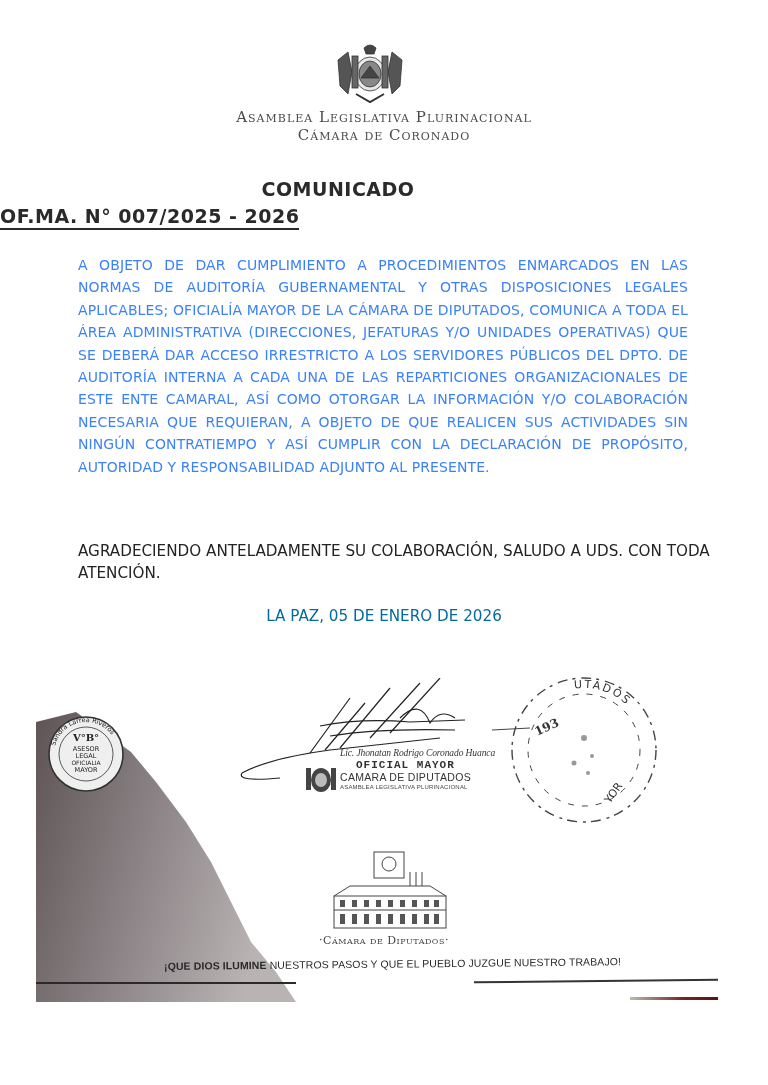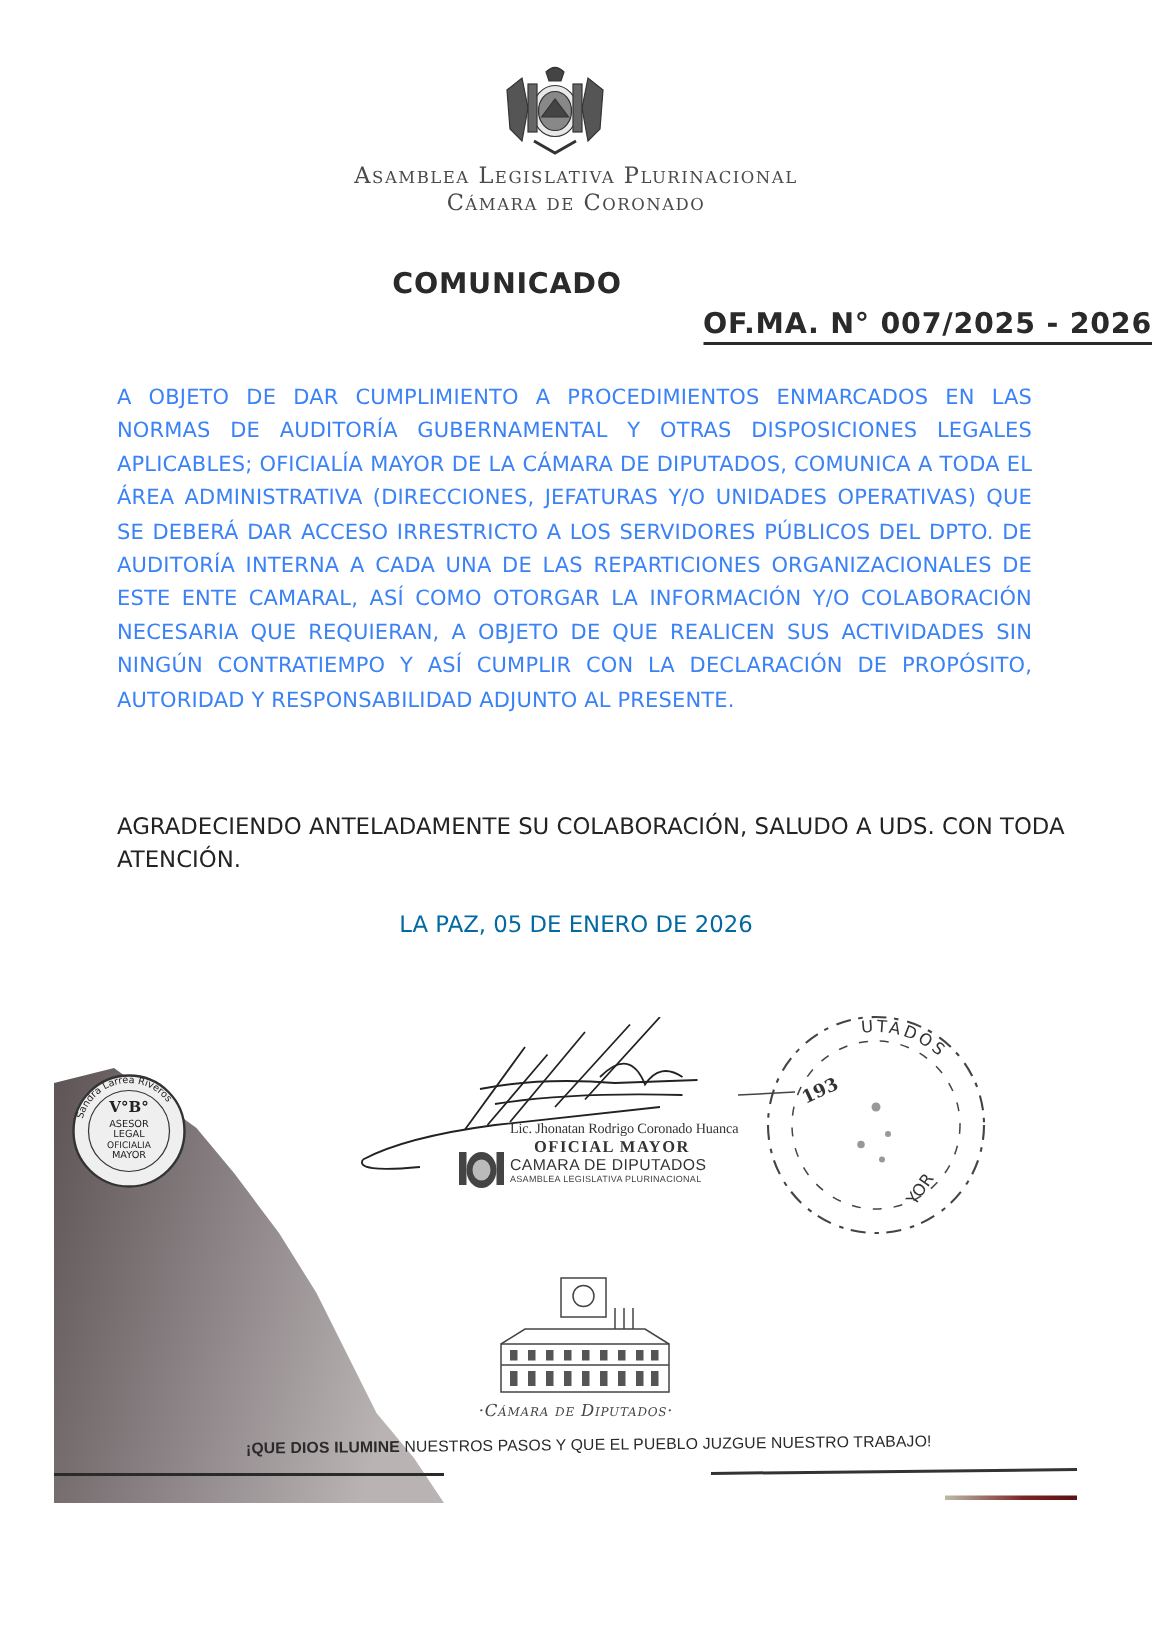--- a/index.html
+++ b/index.html
@@ -17,21 +17,21 @@
   }
   #inst1 { top:108px; font-size:15px; }
   #inst2 { top:126px; font-size:15px; }
 
   
   #title {
     top:178px; left:0; width:676px; text-align:center; font-size:19px; font-weight:bold;
     color:#2a2a2a; letter-spacing:0.5px;
   }
   #ref {
-    top:205px; left:0; width:768px; text-align:right; font-size:19px; font-weight:bold;
+    top:205px; left:0; width:768px; text-align:left; font-size:19px; font-weight:bold;
     color:#2a2a2a;
   }
   #ref span { border-bottom:2px solid #2a2a2a; padding-bottom:1px; letter-spacing:0.5px; }
 
   
   #body-text {
     left:78px; top:254px; width:610px; font-size:14px; line-height:22.4px;
     text-align:justify; text-align-last:left; color:#3b82f6; letter-spacing:0.1px;
   }
   #closing {
@@ -43,46 +43,46 @@
 
   
   #scan-shadow { left:36px; top:712px; width:260px; height:290px; }
 
   
   #vb-stamp { left:46px; top:714px; width:80px; height:80px; }
 
   
   #signature { left:240px; top:678px; width:230px; height:110px; }
   #sig-name {
-    left:340px; top:748px; font-size:9.5px; color:#333;
+    left:340px; top:748px; font-size:9.5px; font-style:italic; color:#333;
     font-family:"Liberation Serif", serif; letter-spacing:-0.1px;
   }
   #sig-title {
-    left:356px; top:759px; font-size:11px; font-family:Liberation Serif, serif; font-weight:bold;
+    left:356px; top:759px; font-size:11px; font-family:Liberation Mono, monospace; font-weight:bold;
     color:#333; letter-spacing:1px;text-align:right;
   }
   #sig-org {
     left:340px; top:771px; font-size:10.5px; color:#333; font-family:"Liberation Sans", sans-serif;
     letter-spacing:0.3px;
     text-align:right;
   }
   #sig-org2 {
     left:340px; top:784px; font-size:6px; color:#444; font-family:"Liberation Sans", sans-serif;
     letter-spacing:0.2px;
   }
   #sig-seal { left:304px; top:762px; width:34px; height:34px; }
 
   
   #round-stamp { left:492px; top:668px; width:180px; height:160px; }
 
   
   #building { left:330px; top:850px; width:120px; height:82px; }
   #footer-camara {
     top:934px; left:0; width:768px; text-align:center; font-family:"DejaVu Serif", serif;
-    font-variant:small-caps; font-size:11px; color:#444; letter-spacing:0.5px;font-style:italic;
+    font-variant:small-caps; font-size:11px; color:#444; letter-spacing:0.5px;
   }
   #footer-motto {
     left:164px; top:960px; font-size:10.5px; color:#2a2a2a; font-family:"Liberation Sans", sans-serif;
     letter-spacing:0.1px; transform:rotate(-0.6deg); transform-origin:left center;
   }
   #footer-motto b { font-weight:bold; }
   #footer-line-left { left:36px; top:982px; width:260px; height:2px; background:#2a2a2a; }
   #footer-line-right { left:474px; top:980px; width:244px; height:1.5px; background:#333; transform:rotate(-0.6deg); }
   #footer-line-red { left:630px; top:997px; width:88px; height:3px; background:linear-gradient(90deg,#bba 0%,#7a2424 60%,#5a1212 100%); }
 </style>

